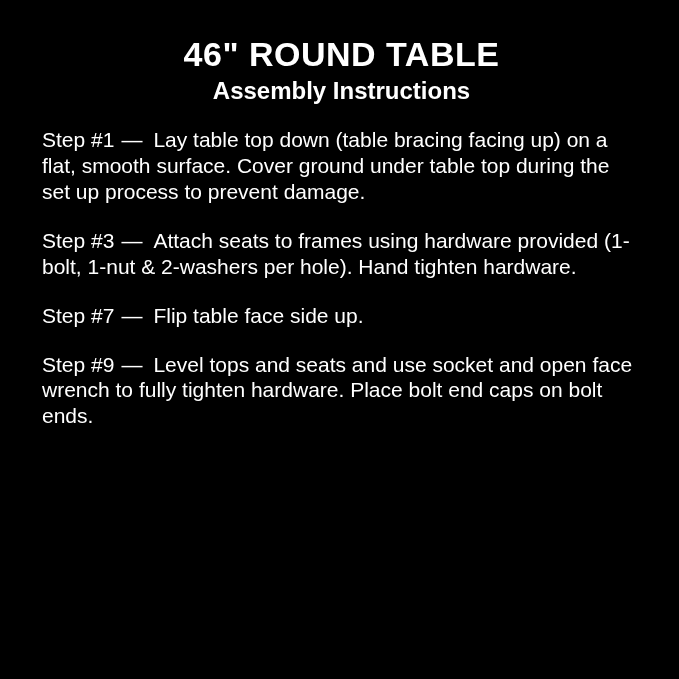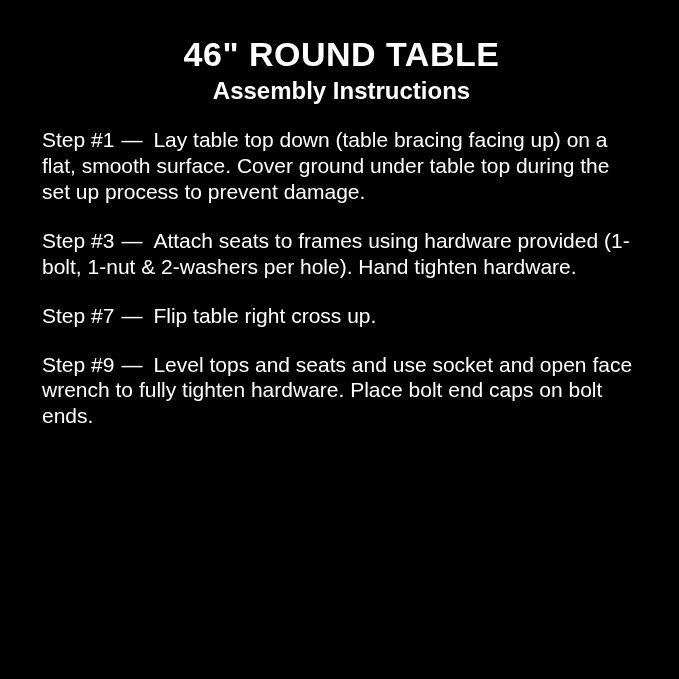--- a/index.html
+++ b/index.html
@@ -58,17 +58,17 @@
 <div class="sheet">
   <h1 class="title">46" ROUND TABLE</h1>
   <h2 class="subtitle">Assembly Instructions</h2>
   <div class="steps" id="steps">
   <p class="step"><span class="step-label">Step #1</span><span class="step-dash">—</span><span class="step-text">Lay table top down (table bracing facing up) on a flat, smooth surface. Cover ground under table top during the set up process to prevent damage.</span></p>
 
 
   <p class="step"><span class="step-label">Step #3</span><span class="step-dash">—</span><span class="step-text">Attach seats to frames using hardware provided (1-bolt, 1-nut &amp; 2-washers per hole). Hand tighten hardware.</span></p>
 
 
-  <p class="step"><span class="step-label">Step #7</span><span class="step-dash">—</span><span class="step-text">Flip table right cross up.</span></p>
+  <p class="step"><span class="step-label">Step #7</span><span class="step-dash">—</span><span class="step-text">Flip table face side up.</span></p>
 
   <p class="step"><span class="step-label">Step #9</span><span class="step-dash">—</span><span class="step-text">Level tops and seats and use socket and open face wrench to fully tighten hardware. Place bolt end caps on bolt ends.</span></p>
 </div>
 </div>
 
 </body></html>

